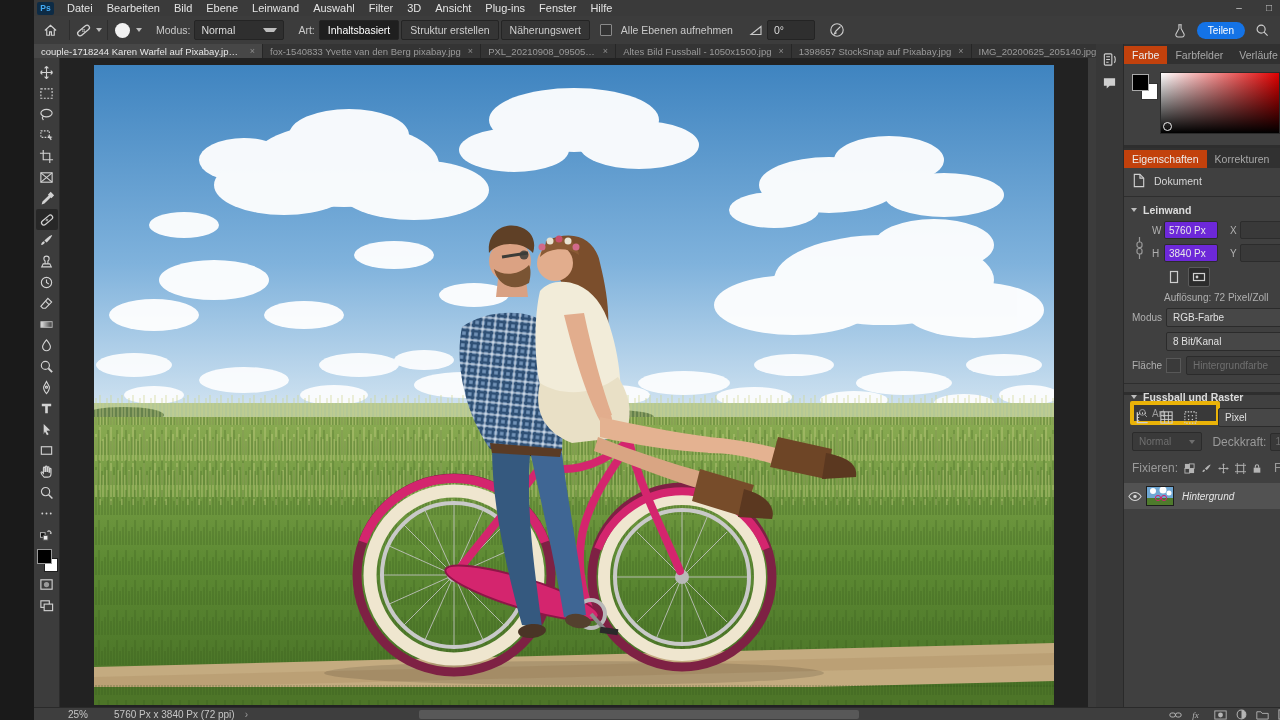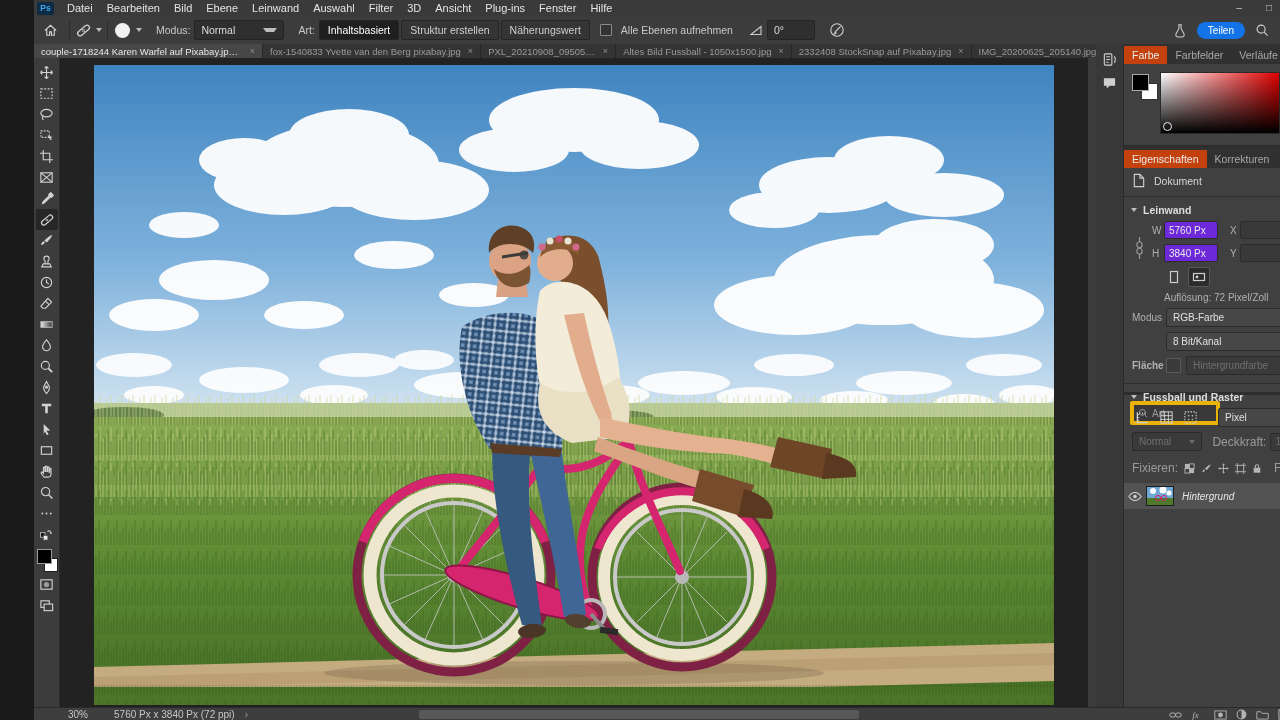--- a/index.html
+++ b/index.html
@@ -229,21 +229,21 @@
     </div>
     <div class="dtab" style="max-width:120px;">
       <span class="lbl">PXL_20210908_095051314.jpg bei...</span>
       <span class="x">×</span>
     </div>
     <div class="dtab">
       <span class="lbl">Altes Bild Fussball - 1050x1500.jpg</span>
       <span class="x">×</span>
     </div>
     <div class="dtab">
-      <span class="lbl">2332408 StockSnap auf Pixabay.jpg</span>
+      <span class="lbl">1398657 StockSnap auf Pixabay.jpg</span>
       <span class="x">×</span>
     </div>
     <div class="dtab">
       <span class="lbl">IMG_20200625_205140.jpg bei 16,</span>
     </div>
     <div id="tab-overflow">»</div>
   </div>
 
   <div id="main">
 
@@ -690,21 +690,21 @@
           </div>
         </div>
         <div class="prow">
           <span style="width:34px;"></span>
           <div class="pselect" style="flex:1;">
             <span>8 Bit/Kanal</span>
               <span class="chev"></span>
           </div>
         </div>
         <div class="prow">
-          <span class="plabel" style="width:34px;font-weight:bold;">Fläche</span>
+          <span class="plabel" style="width:34px;">Fläche</span>
           <span style="width:13px;height:13px;background:#3a3a3a;border:1px solid #585858;margin-right:5px;"></span>
           <div class="pselect disabled" style="flex:1;">
             <span>Hintergrundfarbe</span>
           </div>
         </div>
         <div class="hdivider"></div>
         <div class="sect-head">
           <span class="sect-chev"></span>
             <span>Fussball und Raster</span>
         </div>
@@ -852,21 +852,21 @@
                 <rect x="2" y="5.5" width="8" height="6" stroke="#cfcfcf" fill="none" stroke-width="1.2"></rect>
                 <path d="M4 5.5V4a2 2 0 014 0v1.5" stroke="#cfcfcf" fill="none" stroke-width="1.2"></path>
               </svg>
           </span>
         </div>
       </div>
     </div>
   </div>
 
   <div id="statusbar">
-    <span style="margin-left:34px;">30%</span>
+    <span style="margin-left:34px;">25%</span>
     <span style="margin-left:26px;">5760 Px x 3840 Px (72 ppi)</span>
     <span style="margin-left:10px;color:#9a9a9a;">›</span>
     <div id="hthumb"></div>
     <div id="footer-icons">
       <span class="fi">
           <svg width="13" height="10" viewBox="0 0 16 12">
             <rect x="1" y="3.5" width="7" height="5" rx="2.5" stroke="#b5b5b5" fill="none" stroke-width="1.2"></rect>
             <rect x="8" y="3.5" width="7" height="5" rx="2.5" stroke="#b5b5b5" fill="none" stroke-width="1.2"></rect>
           </svg>
         </span>

